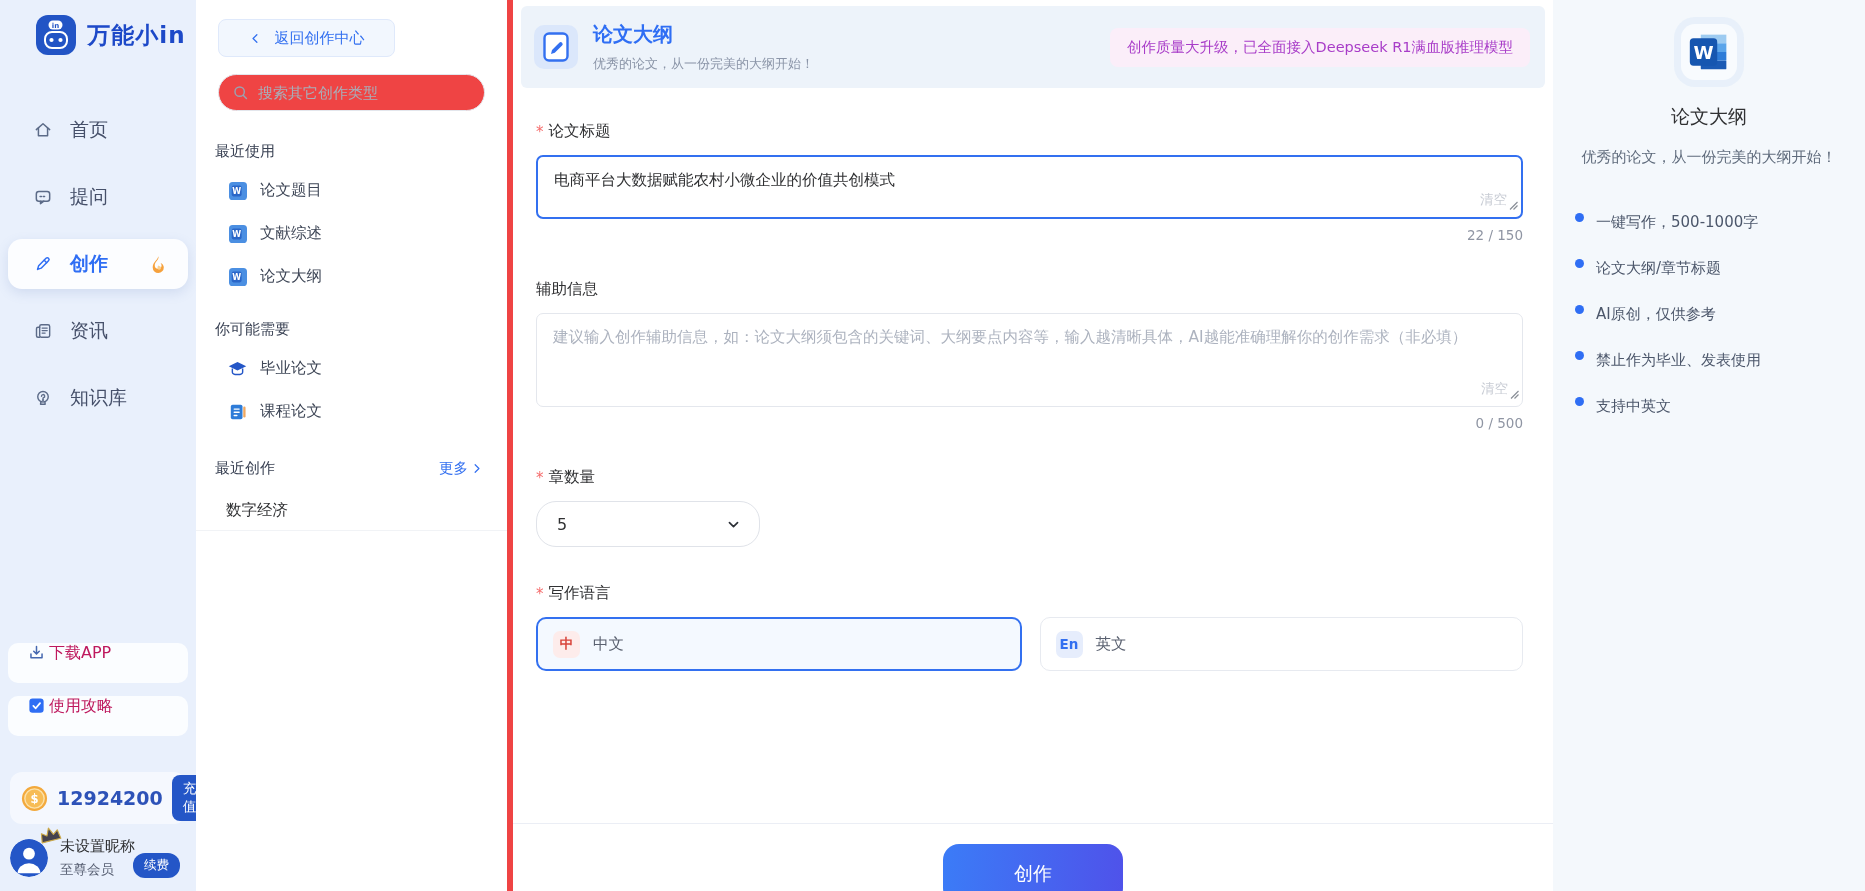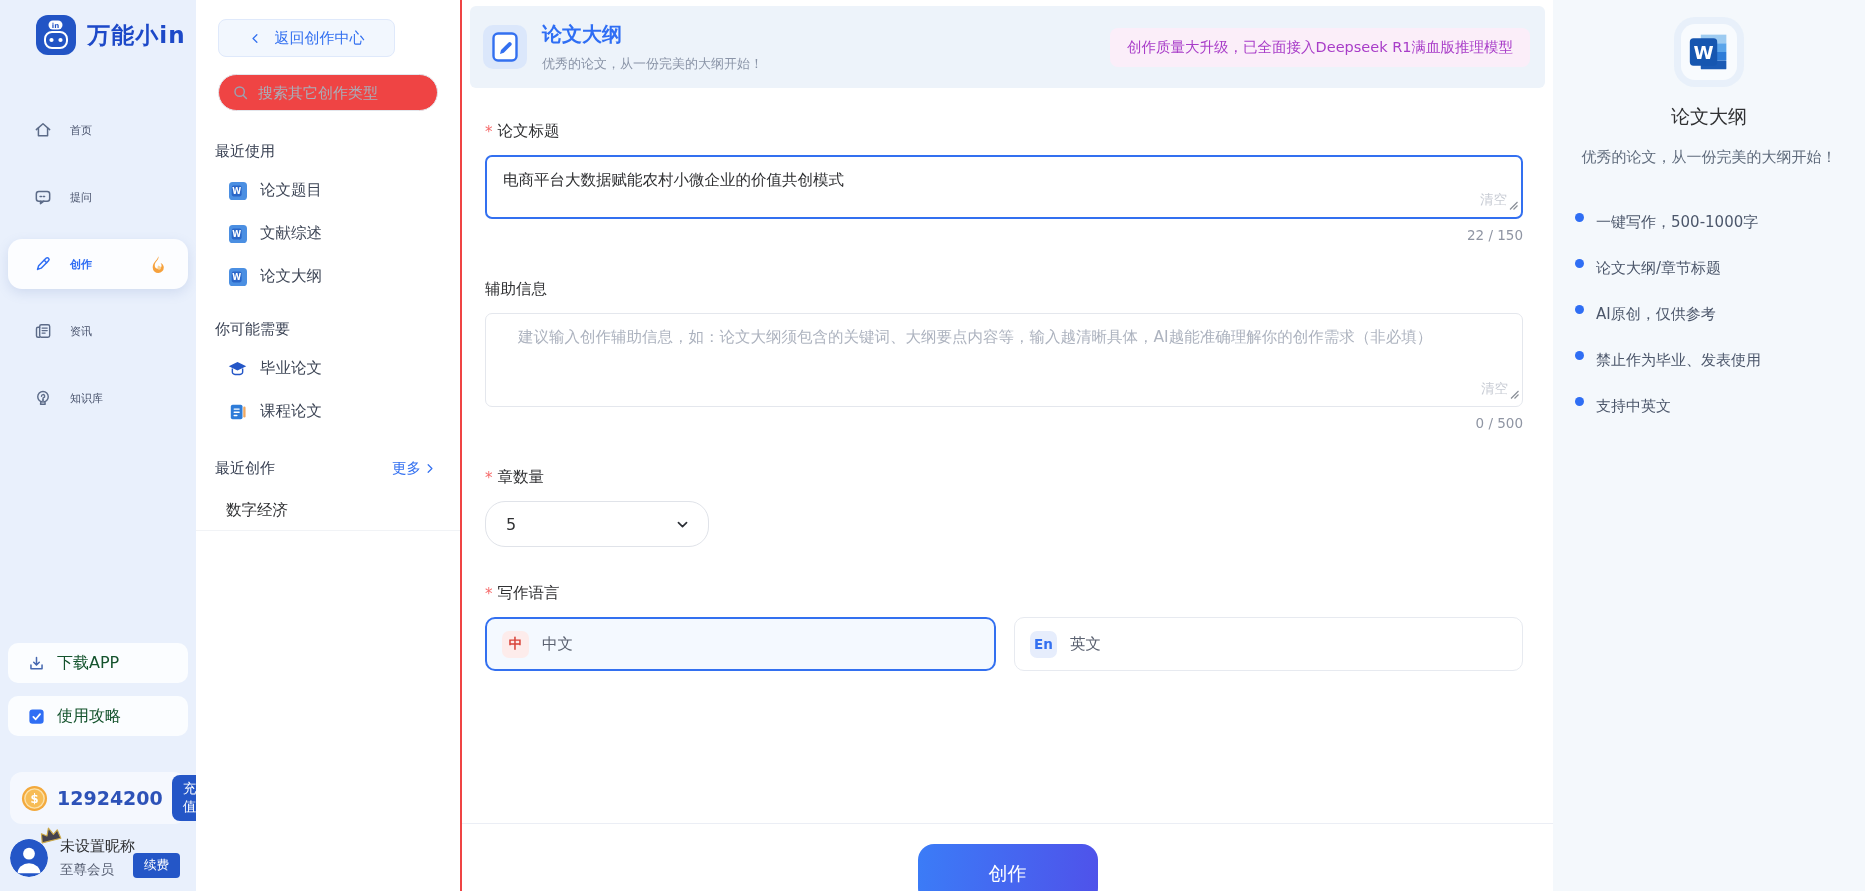--- a/index.html
+++ b/index.html
@@ -4,37 +4,37 @@
 <style>
   * { margin:0; padding:0; box-sizing:border-box; }
   html,body { width:1865px; height:891px; overflow:hidden; }
   body { display:flex; font-family:"DejaVu Sans", sans-serif; background:#fff; color:#303133; }
 
   
   .sidebar { width:196px; flex-shrink:0; background:#e9f0fc; display:flex; flex-direction:column; }
   .logo-row { display:flex; align-items:center; gap:11px; padding:15px 0 0 26px;justify-content:center; }
   .logo-text { font-size:23px; font-weight:bold; color:#1d49c8; letter-spacing:1px; }
   .nav { margin-top:33px; }
-  .nav-item { height:50px; margin:17px 8px 0; display:flex; align-items:center; padding-left:25px; gap:17px; font-size:11px; color:#46506a; cursor:pointer; }
+  .nav-item { height:50px; margin:17px 8px 0; display:flex; align-items:center; padding-left:25px; gap:17px; font-size:19px; color:#46506a; cursor:pointer; }
   .nav-item.active { background:#fcfdff; border-radius:14px; box-shadow:0 4px 12px rgba(100,130,190,.18); color:#2f6ef4; font-weight:bold; }
   .nav-item .flame { margin-left:auto; margin-right:22px; display:flex; }
   .sidebar-bottom { margin-top:auto; }
-  .side-btn { height:40px; background:#fbfdff; border-radius:10px; margin:13px 8px 0; display:flex; align-items:center; padding-left:19px; gap:11px; font-size:16px; color:#14532d; cursor:pointer; }
+  .side-btn { height:40px; background:#fbfdff; border-radius:10px; margin:13px 8px 0; display:flex; align-items:flex-start; padding-left:19px; gap:3px; font-size:16px; color:#be185d; cursor:pointer; }
   .coin-card { margin:36px 10px 0; background:rgba(255,255,255,.55); border-radius:12px; height:52px; display:flex; align-items:center; padding:0 9px 0 11px; gap:9px; }
   .coin-num { color:#2d52b8; font-weight:bold; font-size:19px; flex:1; }
   .recharge-btn { background:#2456c7; color:#fff; font-size:13.5px; padding:5px 11px; border-radius:8px; border:none; cursor:pointer; }
   .user-row { position:relative; display:flex; align-items:center; gap:12px; margin:13px 10px 12px; }
   .avatar { width:38px; height:38px; border-radius:50%; overflow:hidden; flex-shrink:0; }
   .crown { position:absolute; left:29px; top:-11px; transform:rotate(-14deg); }
   .user-info .nickname { font-size:15px; color:#303133; }
   .user-info .membership { font-size:13.5px; color:#5a6275; margin-top:5px; }
-  .renew-btn { position:absolute; right:6px; bottom:1px; background:#2456c7; color:#fff; font-size:12.5px; padding:4px 11px; border-radius:4px; border:none; cursor:pointer; }
+  .renew-btn { position:absolute; right:6px; bottom:1px; background:#2456c7; color:#fff; font-size:12.5px; padding:4px 11px; border-radius:12px; border:none; cursor:pointer; }
 
   
-  .catalog { width:266px; flex-shrink:0; background:#fff; border-right:2px solid #ef4444; }
+  .catalog { width:317px; flex-shrink:0; background:#fff; border-right:6px solid #ef4444; }
   .back-btn { margin:19px 0 0 22px; width:177px; height:38px; background:#f2f7fe; border:1px solid #dfe9fb; border-radius:8px; display:flex; align-items:center; justify-content:center; gap:13px; color:#3370f0; font-size:15px; cursor:pointer; }
   .search-box { margin:17px 22px 0; height:37px; border:1px solid #e3e6ec; border-radius:19px; display:flex; align-items:center; padding:0 13px; gap:9px; background:#ef4444; }
   .search-box input { border:none; outline:none; flex:1; font-size:15px; color:#303133; font-family:inherit; background:transparent; }
   .search-box input::placeholder { color:#a8aeb9; }
   .cat-title { margin:31px 0 0 19px; font-size:15px; color:#3a4254; }
   .cat-items { margin-top:8px; }
   .cat-item { height:43px; display:flex; align-items:center; padding-left:32px; gap:13px; font-size:15.5px; color:#3f4757; cursor:pointer; }
   .cat-item .ic { display:flex; width:19px; justify-content:center; }
   .recent-head { display:flex; align-items:center; margin:26px 24px 0 19px; }
   .recent-head .cat-title2 { font-size:15px; color:#3a4254; }
@@ -49,21 +49,21 @@
   .band-title { color:#2f6ef4; font-size:20px; font-weight:bold; }
   .band-sub { color:#8b95a8; font-size:13px; margin-top:7px; }
   .banner { margin-left:auto; background:#fbeef9; color:#a83cc8; font-size:14.5px; padding:10px 17px; border-radius:8px; white-space:nowrap; }
 
   .form { flex:1; padding:0 30px 0 23px; }
   .field-label { margin-top:36px; font-size:15.5px; color:#303133; display:flex; align-items:center; gap:5px; }
   .field-label.first { margin-top:33px; }
   .req { color:#f56c6c; font-size:15px; }
   .field { margin-top:13px; position:relative; border-radius:7px; background:#fff; }
   .field--focus { border:2px solid #3370f0; height:64px; }
-  .field--normal { border:1px solid #e4e7ed; height:94px;padding-left:16px; }
+  .field--normal { border:1px solid #e4e7ed; height:94px; }
   .field textarea { width:100%; height:100%; border:none; outline:none; resize:none; background:transparent; font-family:inherit; font-size:15.5px; color:#303133; padding:13px 16px; }
   .field textarea::placeholder { color:#adb3bf; }
   .clear-btn { position:absolute; right:14px; bottom:8px; color:#c8ccd4; font-size:13.5px; cursor:pointer; }
   .handle { position:absolute; right:3px; bottom:3px; }
   .counter { text-align:right; margin-top:8px; color:#8f95a3; font-size:13.5px; }
 
   .select { margin-top:13px; width:224px; height:46px; border:1px solid #e0e3e9; border-radius:20px; display:flex; align-items:center; padding:0 18px 0 20px; font-size:16px; color:#303133; cursor:pointer; background:#fff; }
   .select .chev { margin-left:auto; display:flex; }
 
   .lang-row { display:flex; gap:18px; margin-top:13px; }

